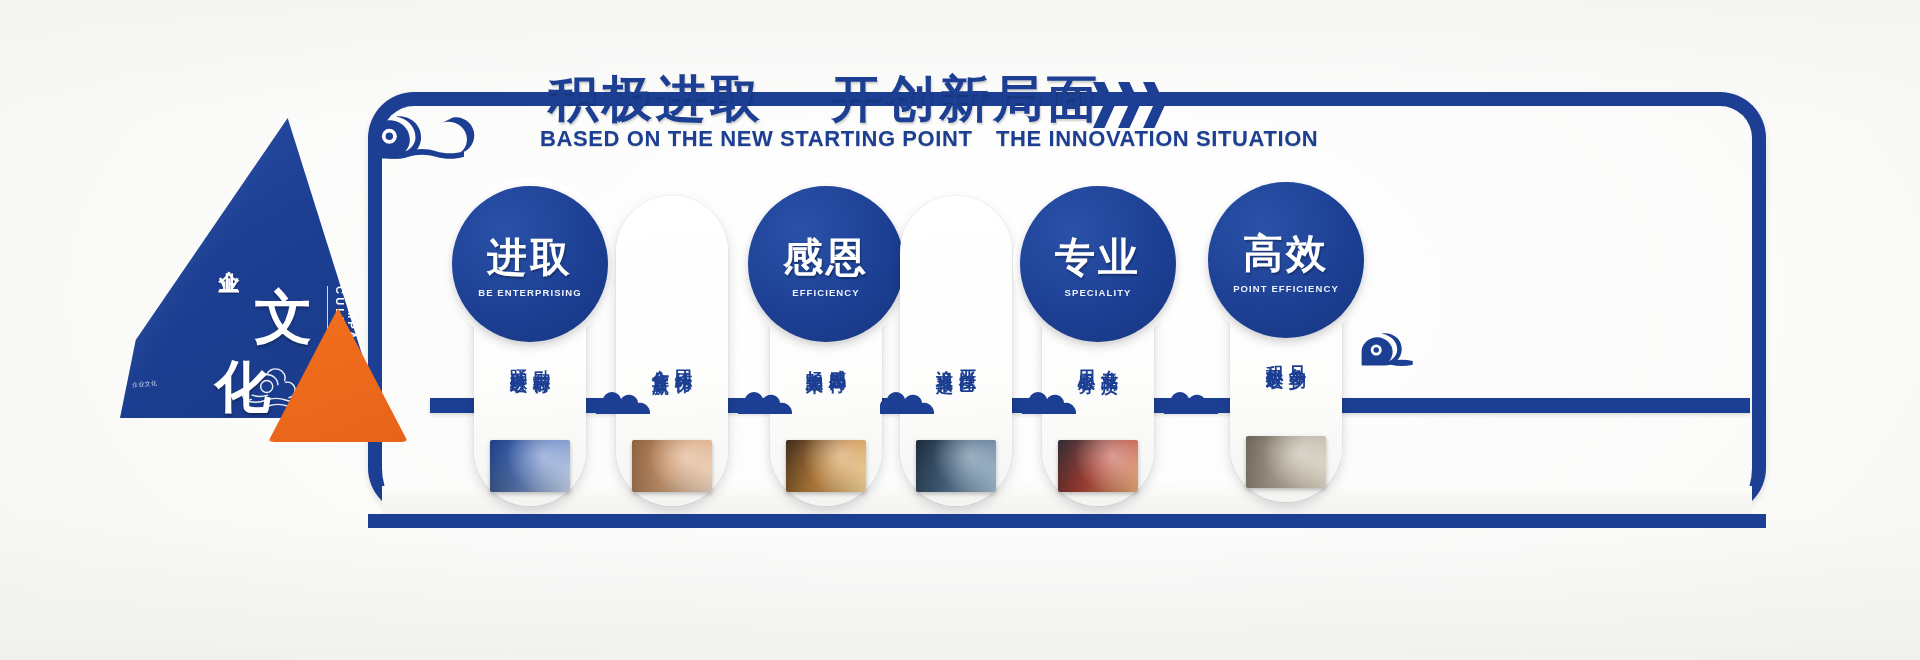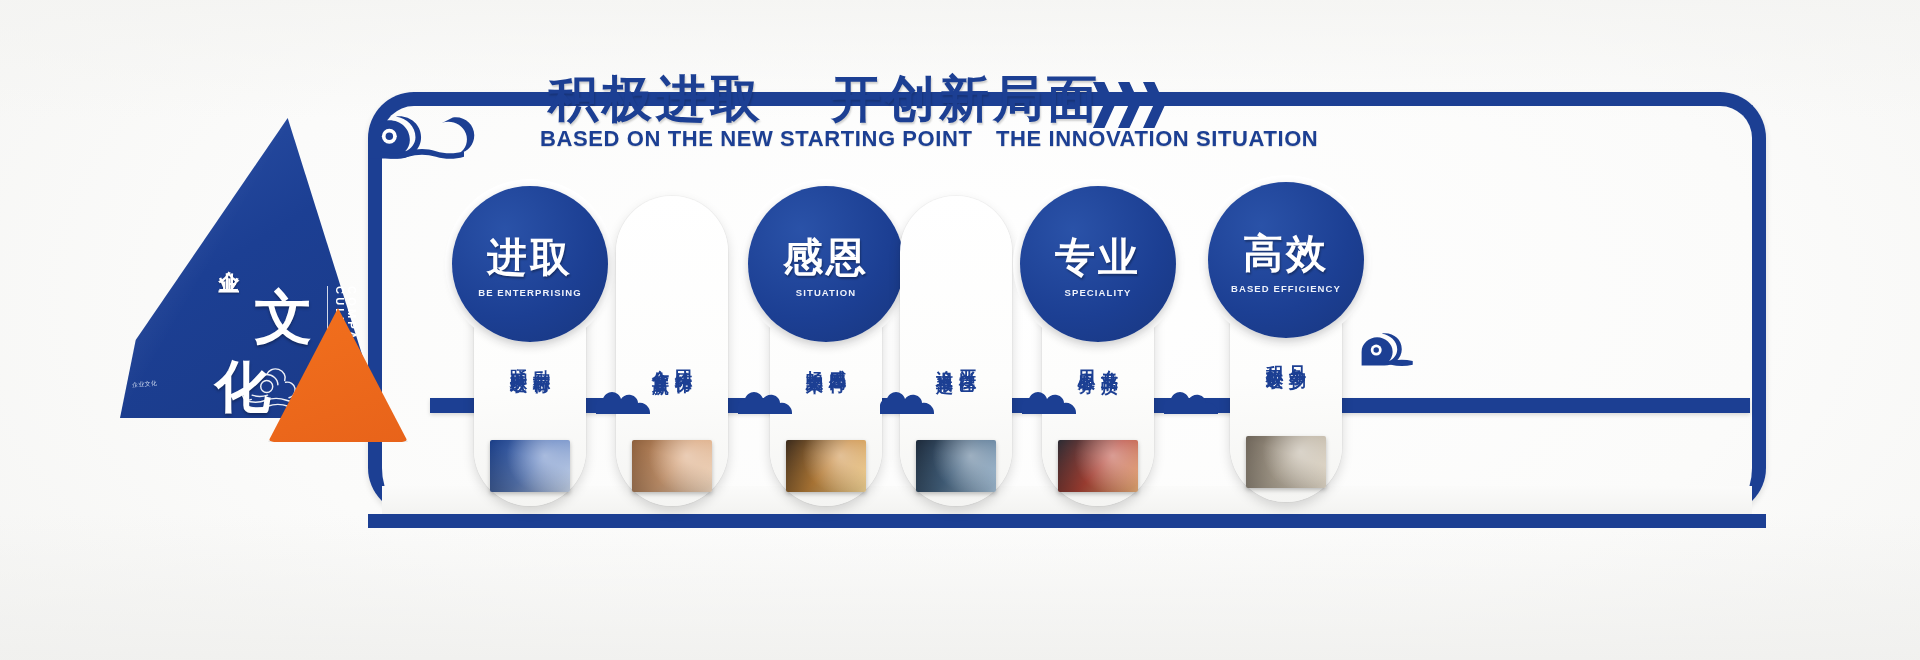--- a/index.html
+++ b/index.html
@@ -299,21 +299,21 @@
     </div>
     <div class="photo" style="background:linear-gradient(132deg, #8c5f3c 0%, #d8a277 52%, #f0d9c2 100%);">
       <div style="position:absolute;inset:0;background:
            radial-gradient(circle at 68% 30%, rgba(255,255,255,.45), rgba(255,255,255,0) 58%),
            linear-gradient(18deg, rgba(0,0,0,.28), rgba(0,0,0,0) 62%);"></div>
     </div>
   </div>
       <div class="capsule" style="left: 770px; top: 196px;">
     <div class="circle">
       <div class="cn">感恩</div>
-      <div class="en">SITUATION</div>
+      <div class="en">EFFICIENCY</div>
     </div>
     <div class="vtext">
       <span>感恩同行</span>
       <span>畅想未来</span>
     </div>
     <div class="photo" style="background:linear-gradient(132deg, #3a2a1c 0%, #c98a3e 52%, #f3d79a 100%);">
       <div style="position:absolute;inset:0;background:
            radial-gradient(circle at 68% 30%, rgba(255,255,255,.45), rgba(255,255,255,0) 58%),
            linear-gradient(18deg, rgba(0,0,0,.28), rgba(0,0,0,0) 62%);"></div>
     </div>
@@ -340,21 +340,21 @@
     </div>
     <div class="photo" style="background:linear-gradient(132deg, #2b2b33 0%, #b8483a 52%, #e9b07a 100%);">
       <div style="position:absolute;inset:0;background:
            radial-gradient(circle at 68% 30%, rgba(255,255,255,.45), rgba(255,255,255,0) 58%),
            linear-gradient(18deg, rgba(0,0,0,.28), rgba(0,0,0,0) 62%);"></div>
     </div>
   </div>
       <div class="capsule" style="left: 1184px; top: 192px; margin-left: 46px;">
     <div class="circle">
       <div class="cn">高效</div>
-      <div class="en">BASED EFFICIENCY</div>
+      <div class="en">POINT EFFICIENCY</div>
     </div>
     <div class="vtext">
       <span>只争朝夕</span>
       <span>积极进取</span>
     </div>
     <div class="photo" style="background:linear-gradient(132deg, #6b6257 0%, #b9ae9c 52%, #e6ddcd 100%);">
       <div style="position:absolute;inset:0;background:
            radial-gradient(circle at 68% 30%, rgba(255,255,255,.45), rgba(255,255,255,0) 58%),
            linear-gradient(18deg, rgba(0,0,0,.28), rgba(0,0,0,0) 62%);"></div>
     </div>

